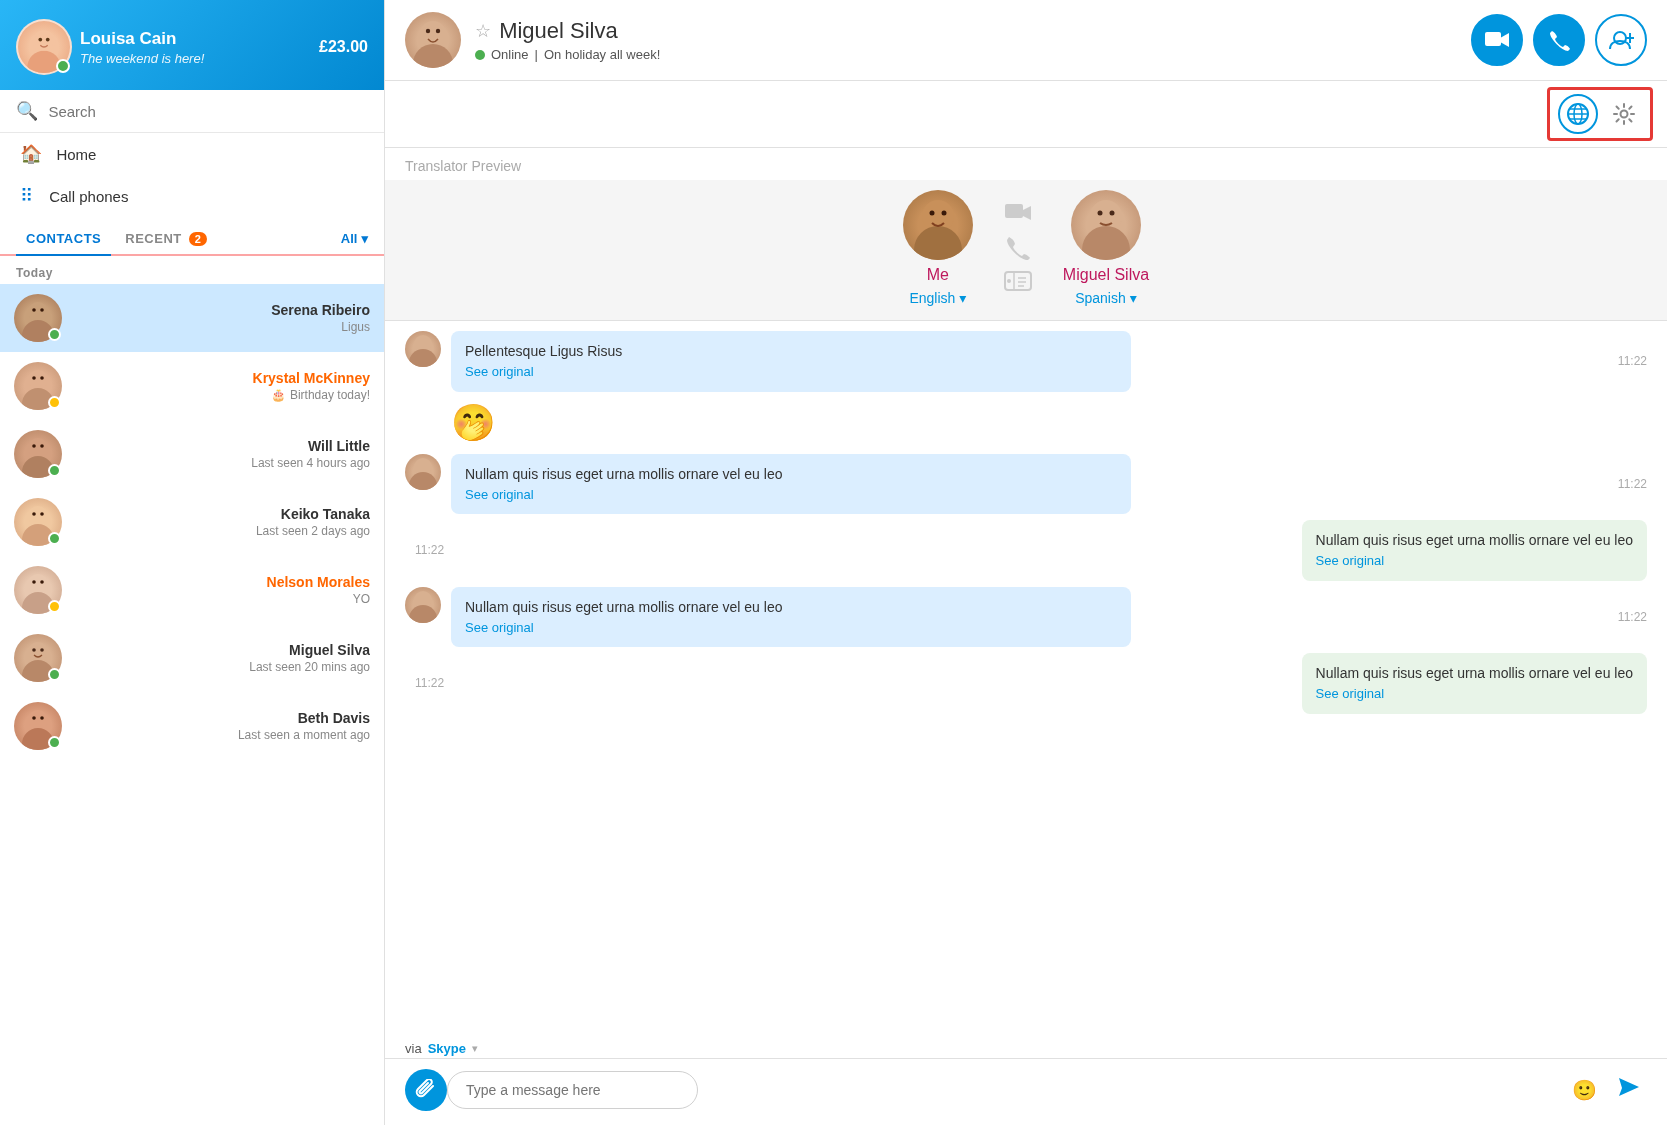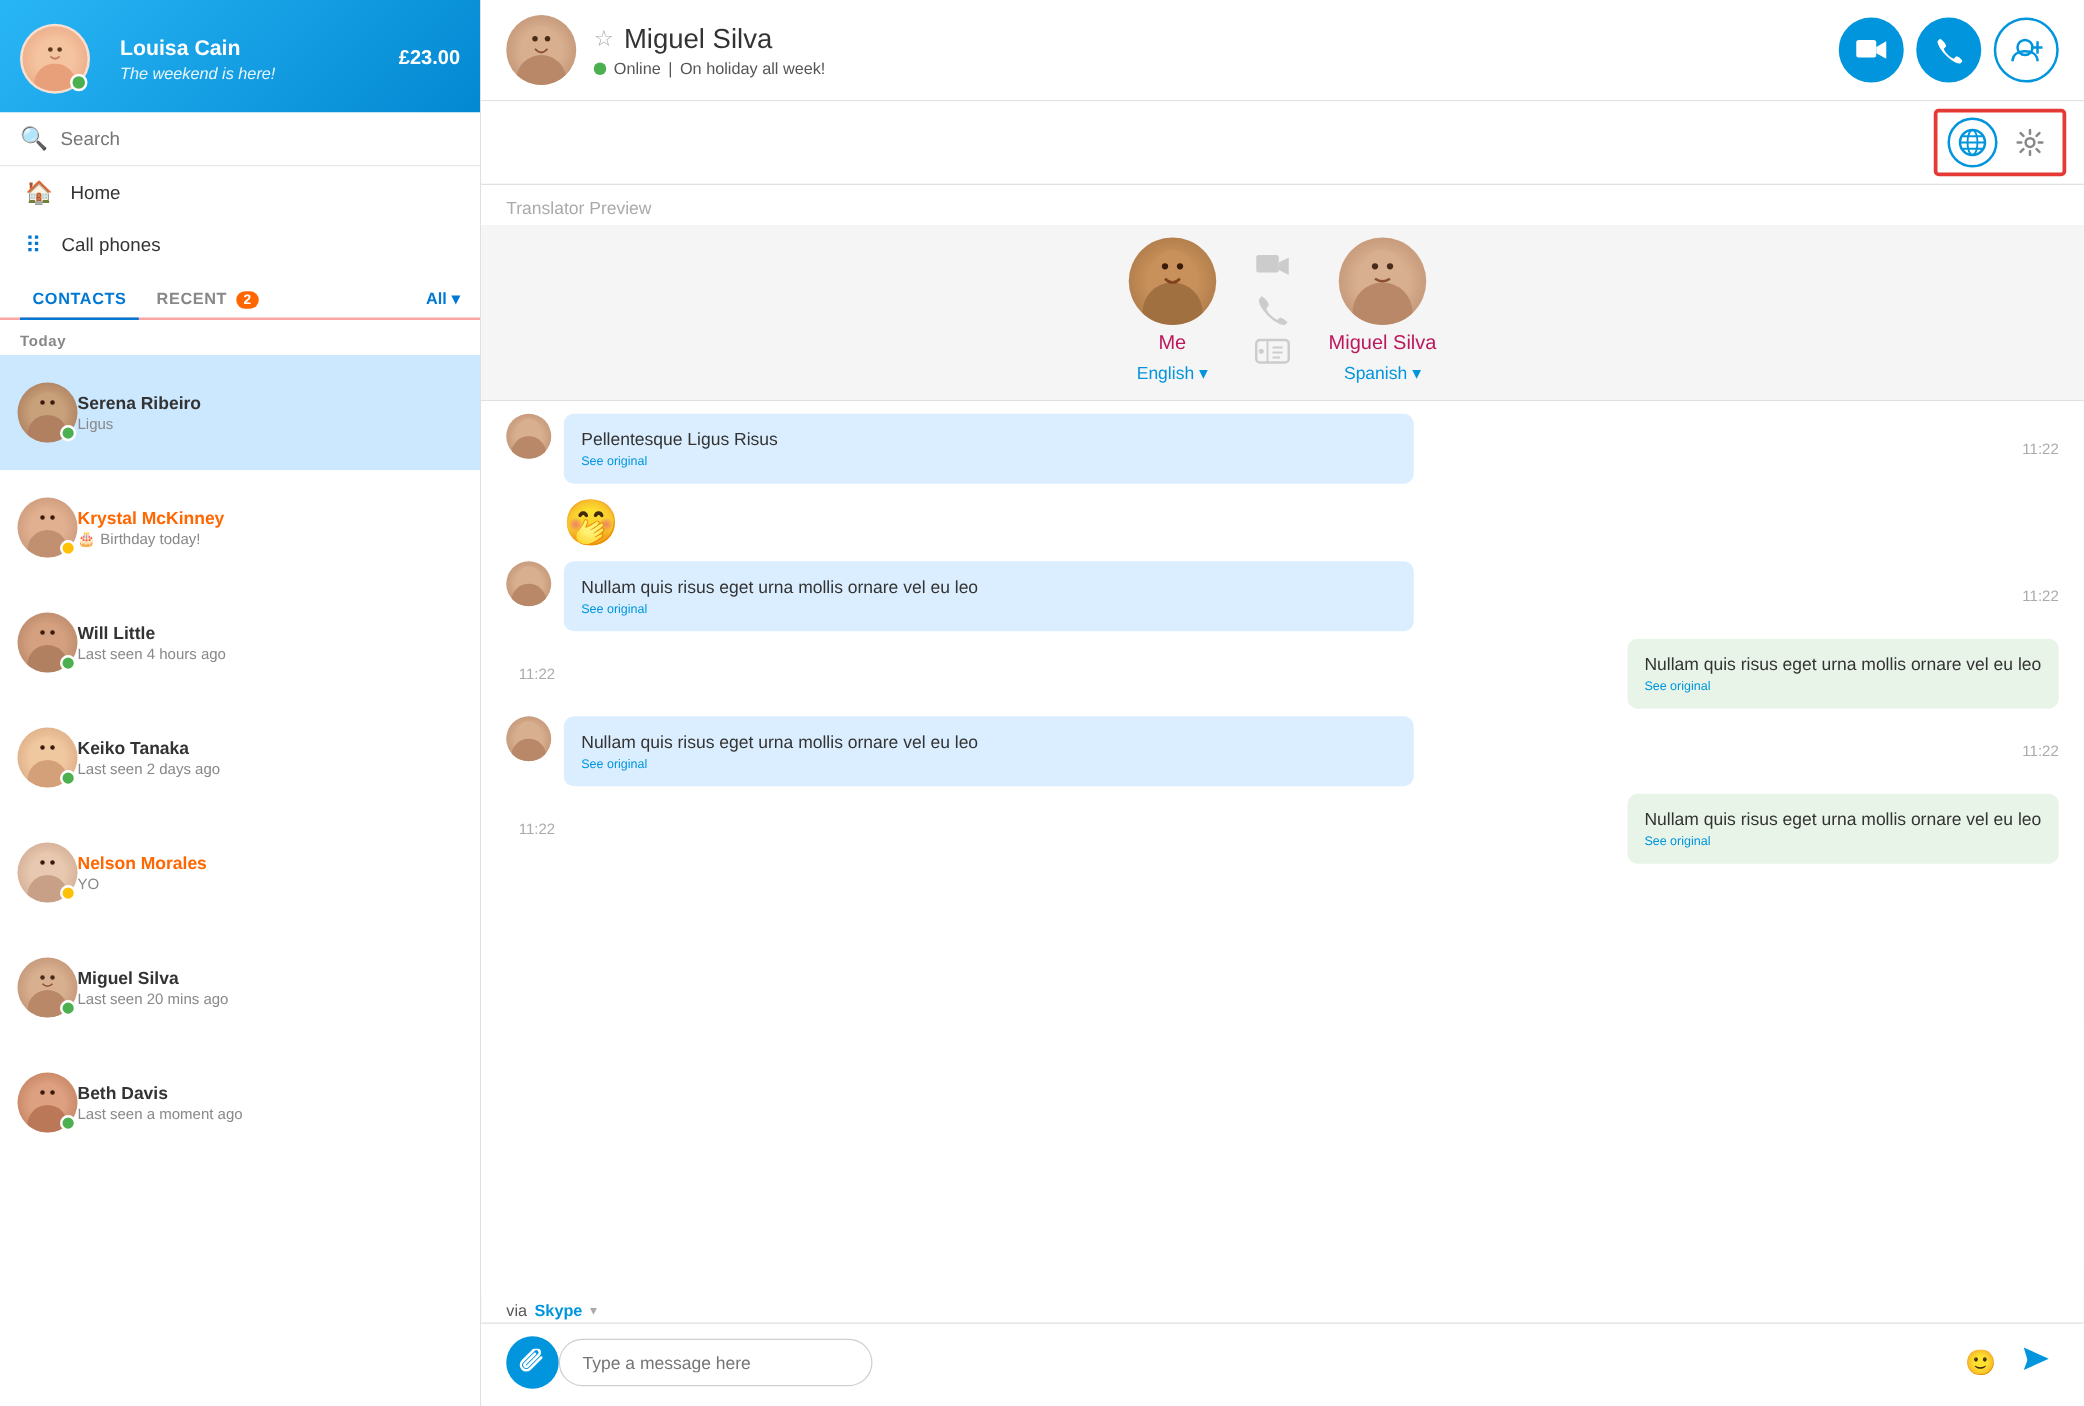--- a/index.html
+++ b/index.html
@@ -21,21 +21,21 @@
       padding: 18px 16px 14px 16px;
       display: flex;
       align-items: center;
       justify-content: space-between;
       min-height: 90px;
     }
 
     .profile-area {
       display: flex;
       align-items: center;
-      gap: 24px;
+      gap: 8px;
     }
 
     .avatar-wrap {
       position: relative;
       width: 56px;
       height: 56px;
     }
 
     .avatar-circle {
       width: 56px;
@@ -145,23 +145,24 @@
       color: #888;
       font-weight: 600;
       letter-spacing: 0.5px;
     }
 
     .contact-list { flex: 1; overflow-y: auto; }
 
     .contact-item {
       display: flex;
       align-items: center;
-      padding: 22px 14px;
+      padding: 10px 14px;
       cursor: pointer;
       gap: 0;
+      text-align: right;
     }
     .contact-item.active { background: #cce8ff; }
 
     .contact-avatar {
       position: relative;
       width: 48px;
       height: 48px;
       flex-shrink: 0;
     }
 
@@ -408,21 +409,21 @@
       background: #e8f4e8;
       border-radius: 8px;
       padding: 10px 14px;
       max-width: 580px;
       font-size: 14px;
       color: #333;
       line-height: 1.5;
       margin-left: auto;
     }
 
-    .see-original { color: #0095dd; font-size: 10px; cursor: pointer; }
+    .see-original { color: #0095dd; font-size: 13px; cursor: pointer; }
 
     .msg-time {
       color: #aaa;
       font-size: 12px;
       margin-left: auto;
       align-self: center;
       white-space: nowrap;
       padding-left: 10px;
     }
 

